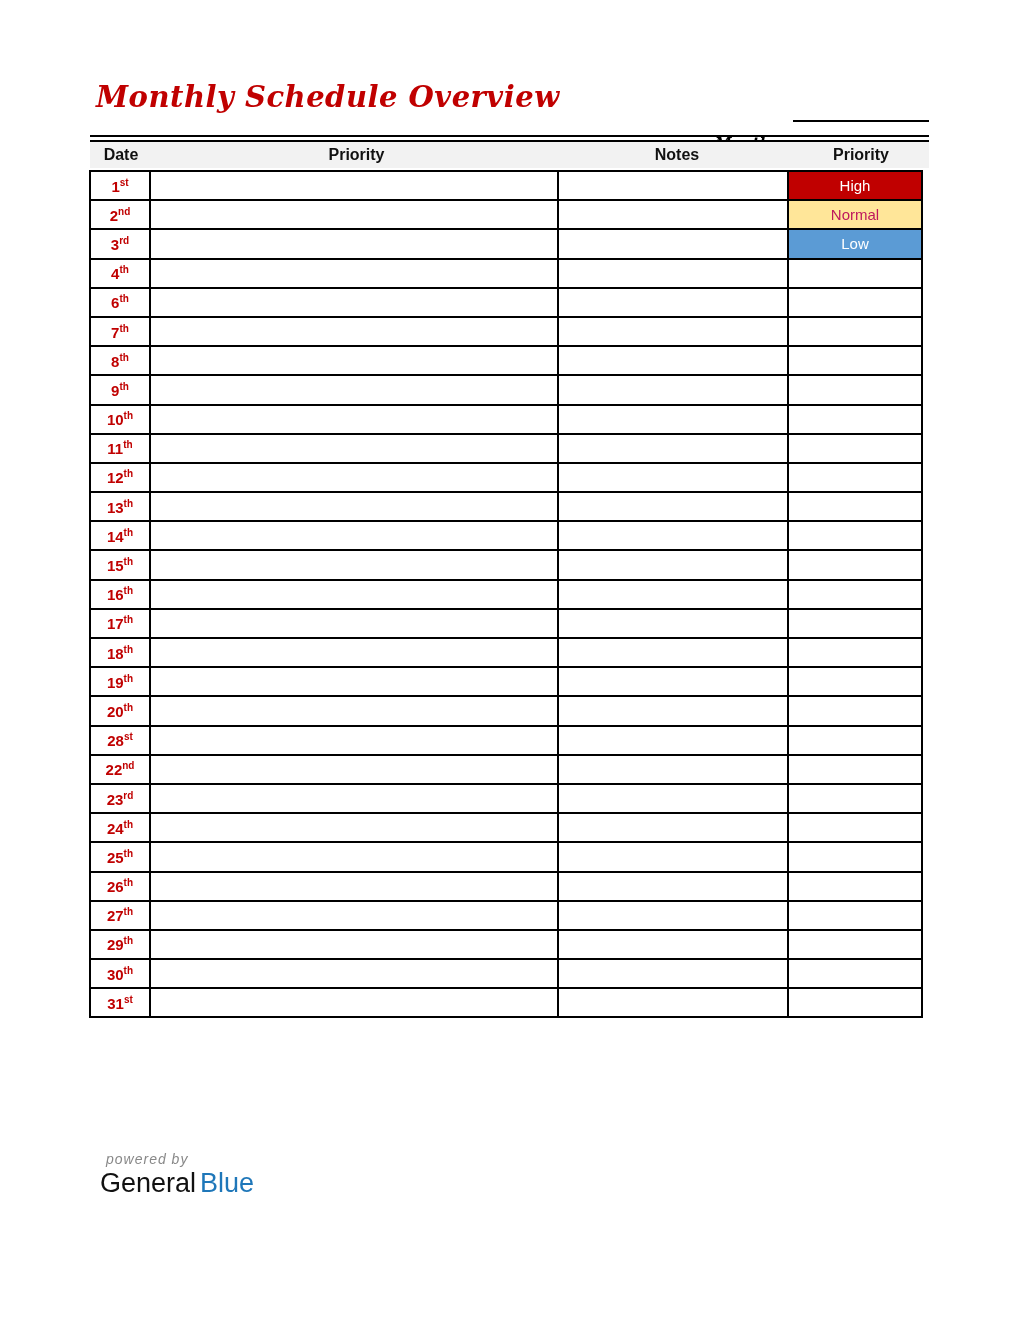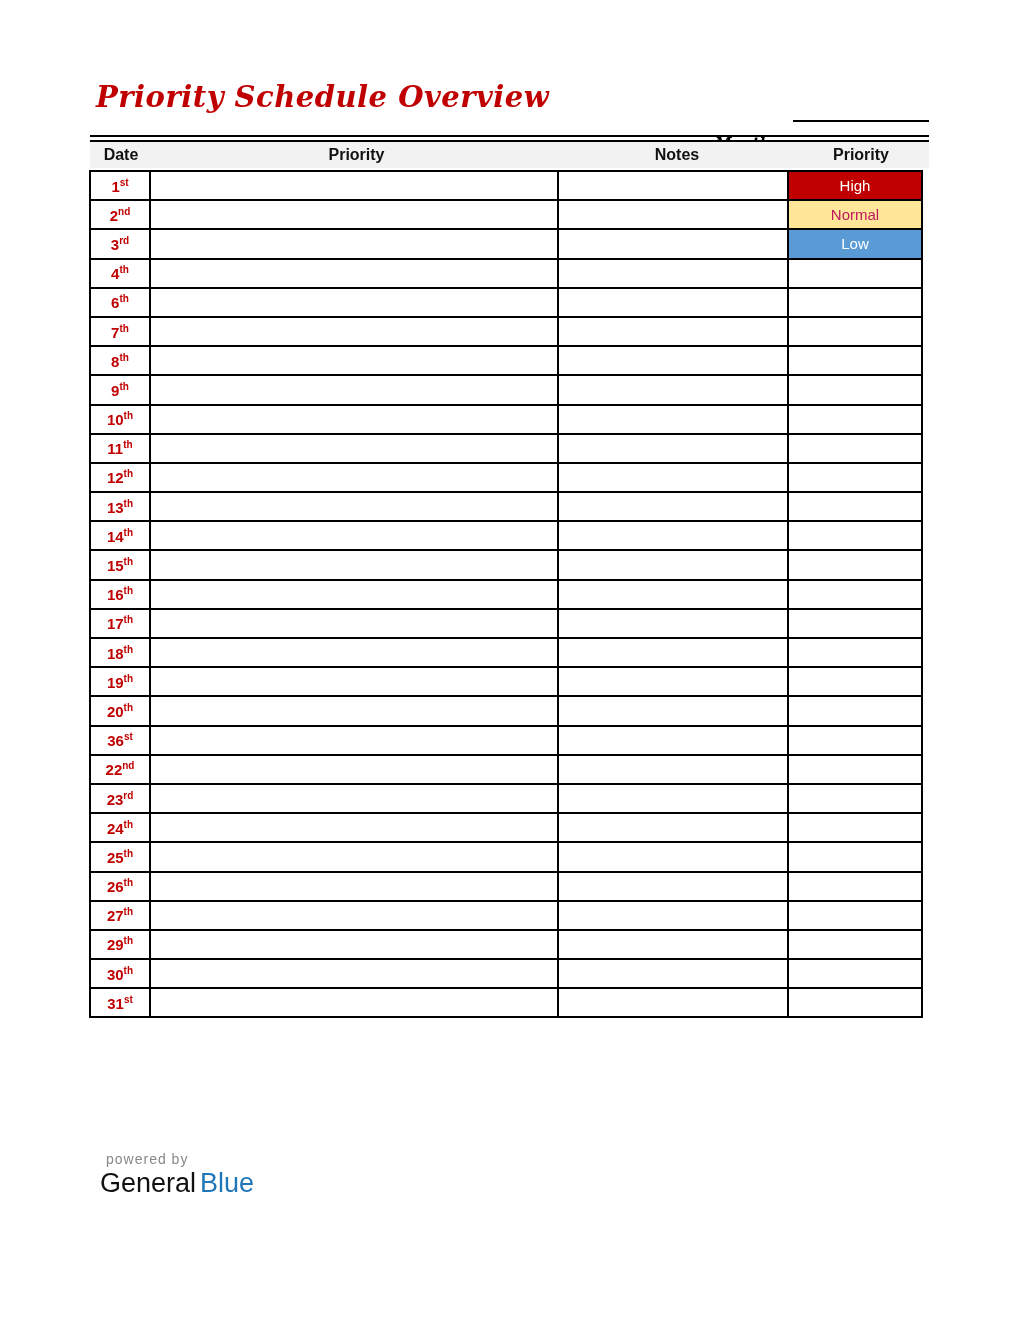--- a/index.html
+++ b/index.html
@@ -18,29 +18,29 @@
   table.grid { position:absolute; left:89px; top:170px; border-collapse:collapse; table-layout:fixed; }
   table.grid td { border:2px solid #000; height:27.2px; padding:0; font-size:15px; }
   td.date { width:58px; text-align:center; color:#c00000; font-weight:bold; font-size:15px; }
   td.date sup { font-size:10px; vertical-align:6px; }
   td.act { width:406px; }
   td.notes { width:228px; }
   td.prio { width:132px; text-align:center; font-size:16px; }
   .p-high { background:#c00000; color:#ffffff; }
   .p-normal { background:#ffe699; color:#be185d; }
   .p-low { background:#5b9bd5; color:#ffffff; }
-  .powered { position:absolute; left:106px; top:1151px; font-size:14px; color:#888; letter-spacing:1px; }
+  .powered { position:absolute; left:106px; top:1151px; font-size:14px; color:#888; letter-spacing:1px;font-style:italic; }
   .brand { position:absolute; left:100px; top:1168px; font-size:27px; }
   .brand .g { color:#111; }
   .brand .b { color:#1f77b9; margin-left:4px; }
 </style>
 </head>
 <body>
 
-<div class="title">Priority Schedule Overview</div>
+<div class="title">Monthly Schedule Overview</div>
 <div class="month-label">Month:</div>
 <div class="month-line"></div>
 
 <div class="topline1"></div>
 <div class="topline2"></div>
 
 <div class="header">
   <div class="h-date">Date</div>
   <div class="h-act">Priority</div>
   <div class="h-notes">Notes</div>
@@ -157,21 +157,21 @@
         <td class="notes"></td>
         <td class="prio "></td>
       </tr>
       <tr>
         <td class="date"><span>20</span><sup>th</sup></td>
         <td class="act"></td>
         <td class="notes"></td>
         <td class="prio "></td>
       </tr>
       <tr>
-        <td class="date"><span>36</span><sup>st</sup></td>
+        <td class="date"><span>28</span><sup>st</sup></td>
         <td class="act"></td>
         <td class="notes"></td>
         <td class="prio "></td>
       </tr>
       <tr>
         <td class="date"><span>22</span><sup>nd</sup></td>
         <td class="act"></td>
         <td class="notes"></td>
         <td class="prio "></td>
       </tr>

